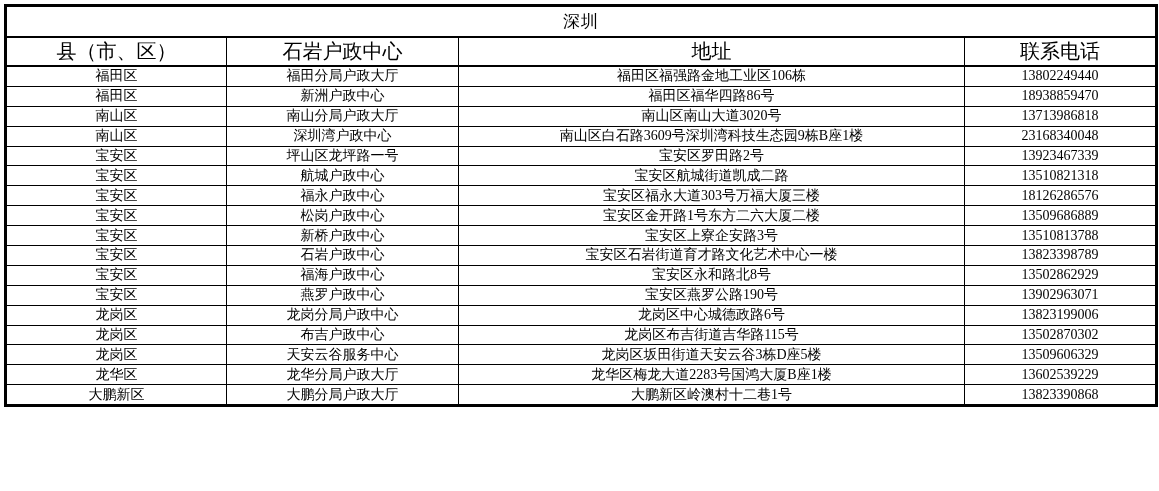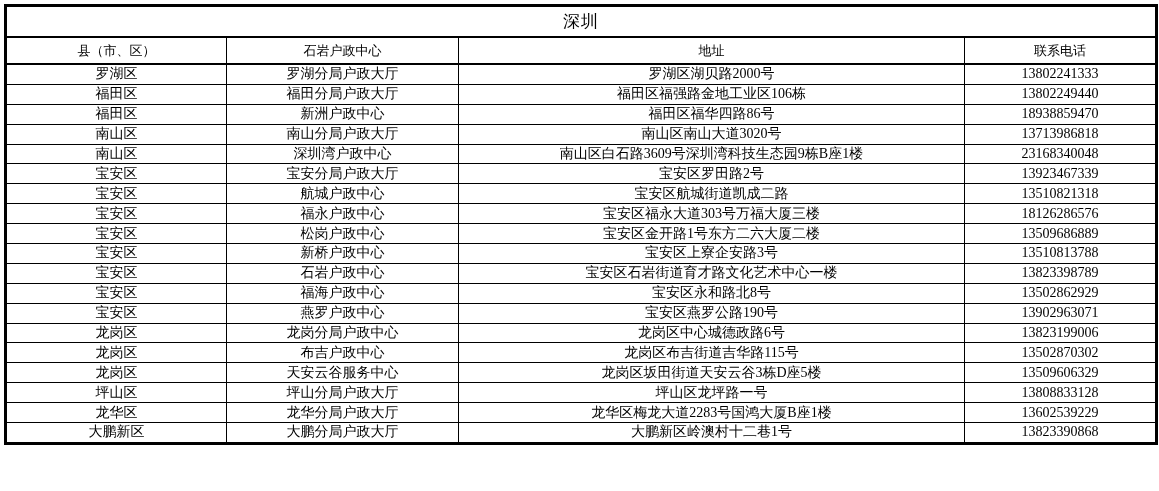--- a/index.html
+++ b/index.html
@@ -35,21 +35,21 @@
     white-space: nowrap;
   }
   .title-row td {
     height: 29px;
     font-size: 17px;
     letter-spacing: 1px;
     border-bottom: 2px solid #000000;
   }
   .header-row th {
     height: 25px;
-    font-size: 13px;
+    font-size: 20px;
     font-weight: normal;
     border-bottom: 2px solid #000000;
   }
   .contact-table tbody td {
     height: 18.9px;
     font-size: 14px;
     line-height: 1;
   }
 </style>
 </head>
@@ -69,26 +69,20 @@
       </tr>
       <tr class="header-row">
         <th>县（市、区）</th>
         <th>石岩户政中心</th>
         <th>地址</th>
         <th>联系电话</th>
       </tr>
     </thead>
     <tbody>
         <tr>
-          <td>罗湖区</td>
-          <td>罗湖分局户政大厅</td>
-          <td>罗湖区湖贝路2000号</td>
-          <td>13802241333</td>
-        </tr>
-        <tr>
           <td>福田区</td>
           <td>福田分局户政大厅</td>
           <td>福田区福强路金地工业区106栋</td>
           <td>13802249440</td>
         </tr>
         <tr>
           <td>福田区</td>
           <td>新洲户政中心</td>
           <td>福田区福华四路86号</td>
           <td>18938859470</td>
@@ -100,21 +94,21 @@
           <td>13713986818</td>
         </tr>
         <tr>
           <td>南山区</td>
           <td>深圳湾户政中心</td>
           <td>南山区白石路3609号深圳湾科技生态园9栋B座1楼</td>
           <td>23168340048</td>
         </tr>
         <tr>
           <td>宝安区</td>
-          <td>宝安分局户政大厅</td>
+          <td>坪山区龙坪路一号</td>
           <td>宝安区罗田路2号</td>
           <td>13923467339</td>
         </tr>
         <tr>
           <td>宝安区</td>
           <td>航城户政中心</td>
           <td>宝安区航城街道凯成二路</td>
           <td>13510821318</td>
         </tr>
         <tr>
@@ -165,26 +159,20 @@
           <td>龙岗区布吉街道吉华路115号</td>
           <td>13502870302</td>
         </tr>
         <tr>
           <td>龙岗区</td>
           <td>天安云谷服务中心</td>
           <td>龙岗区坂田街道天安云谷3栋D座5楼</td>
           <td>13509606329</td>
         </tr>
         <tr>
-          <td>坪山区</td>
-          <td>坪山分局户政大厅</td>
-          <td>坪山区龙坪路一号</td>
-          <td>13808833128</td>
-        </tr>
-        <tr>
           <td>龙华区</td>
           <td>龙华分局户政大厅</td>
           <td>龙华区梅龙大道2283号国鸿大厦B座1楼</td>
           <td>13602539229</td>
         </tr>
         <tr>
           <td>大鹏新区</td>
           <td>大鹏分局户政大厅</td>
           <td>大鹏新区岭澳村十二巷1号</td>
           <td>13823390868</td>

